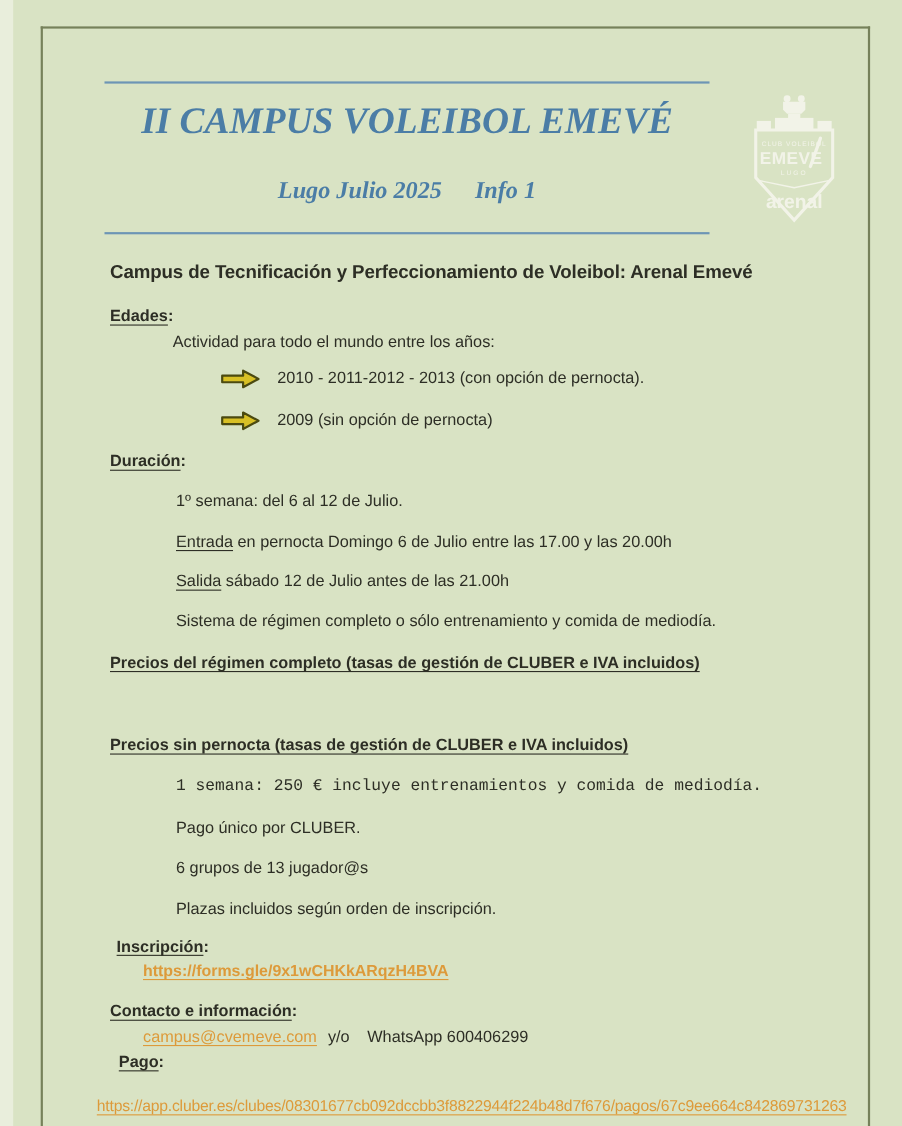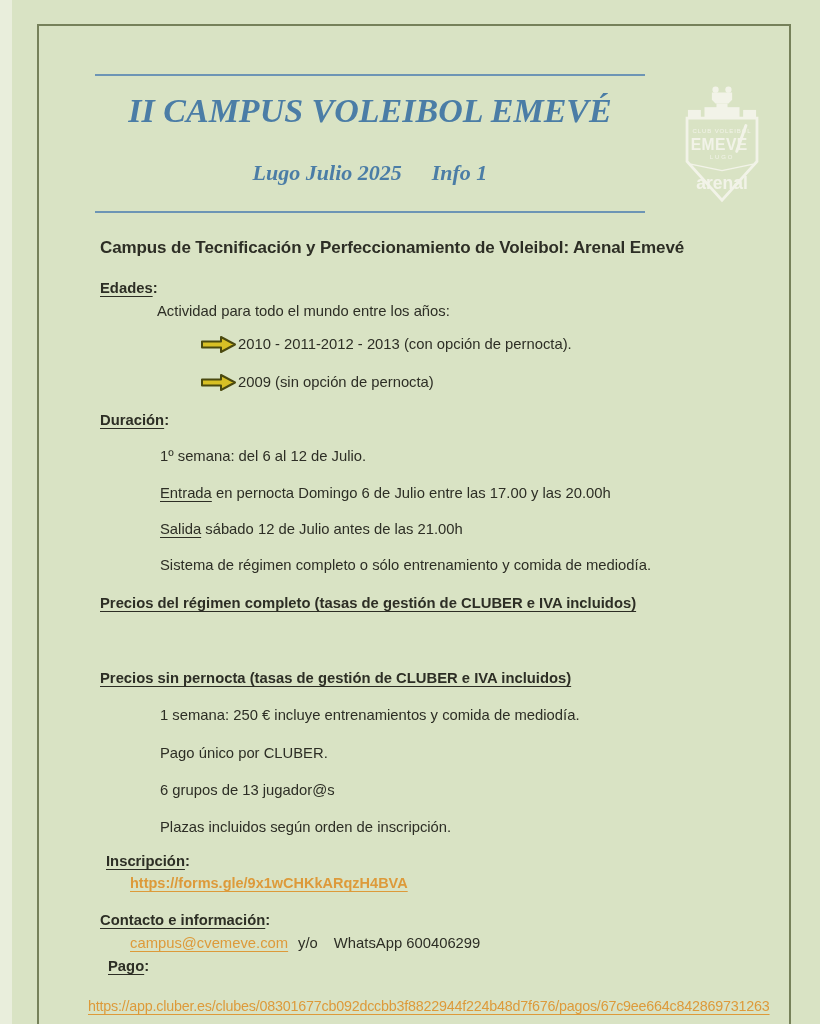--- a/index.html
+++ b/index.html
@@ -64,21 +64,21 @@
     opacity:0.88;
   }
   .line{
     position:absolute;
     font-size:14.8px;color:var(--text-dark);
     white-space:nowrap;line-height:1.2;
   }
   .h{font-weight:700;}
   .u{text-decoration:underline;text-underline-offset:2.5px;text-decoration-thickness:1.4px;}
   .main-heading{font-size:17px;font-weight:700;letter-spacing:-0.1px;}
-  .bullet{display:flex;align-items:center;}
+  .bullet{display:flex;align-items:center;gap:14px;}
   .bullet svg{display:block;}
   a.link{
     color:var(--link-orange);
     text-decoration:underline;text-underline-offset:2.5px;
     cursor:pointer;
   }
   .link-bold{font-weight:700;font-size:14.5px;}
   .contact-gap1{margin-left:10px;text-align:right;}
   .contact-gap2{margin-left:16px;}
   .url-long{font-size:14.3px;letter-spacing:-0.2px;}
@@ -138,21 +138,21 @@
 
   <div class="line h" style="left:100px;top:412px;"><span class="u">Duración</span><span>:</span></div>
   <div class="line" style="left:160px;top:448px;text-align:right;">1º semana: del 6 al 12 de Julio.</div>
   <div class="line" style="left:160px;top:485px;"><span class="u">Entrada</span><span> en pernocta Domingo 6 de Julio entre las 17.00 y las 20.00h</span></div>
   <div class="line" style="left:160px;top:521px;"><span class="u">Salida</span><span> sábado 12 de Julio antes de las 21.00h</span></div>
   <div class="line h" style="left:100px;top:595px;"><span class="u">Precios del régimen completo (tasas de gestión de CLUBER e IVA incluidos)</span></div>
 
   <div class="line" style="left:160px;top:557px;">Sistema de régimen completo o sólo entrenamiento y comida de mediodía.</div>
 
   <div class="line h" style="left:100px;top:670px;"><span class="u">Precios sin pernocta (tasas de gestión de CLUBER e IVA incluidos)</span></div>
-  <div class="line" style="left:160px;top:707px;">1 semana: 250 € incluye entrenamientos y comida de mediodía.</div>
+  <div class="line" style="left:160px;top:707px;font-family:Liberation Mono, monospace;">1 semana: 250 € incluye entrenamientos y comida de mediodía.</div>
   <div class="line" style="left:160px;top:745px;">Pago único por CLUBER.</div>
   <div class="line" style="left:160px;top:782px;">6 grupos de 13 jugador@s</div>
   <div class="line" style="left:160px;top:819px;">Plazas incluidos según orden de inscripción.</div>
 
   <div class="line h" style="left:106px;top:853px;"><span class="u">Inscripción</span><span>:</span></div>
   <div class="line" style="left:130px;top:875px;"><a class="link link-bold">https://forms.gle/9x1wCHKkARqzH4BVA</a></div>
 
   <div class="line h" style="left:100px;top:912px;"><span class="u">Contacto e información</span><span>:</span></div>
   <div class="line" style="left:130px;top:935px;">
     <a class="link">campus@cvemeve.com</a><span class="contact-gap1">y/o</span><span class="contact-gap2">WhatsApp 600406299</span>

